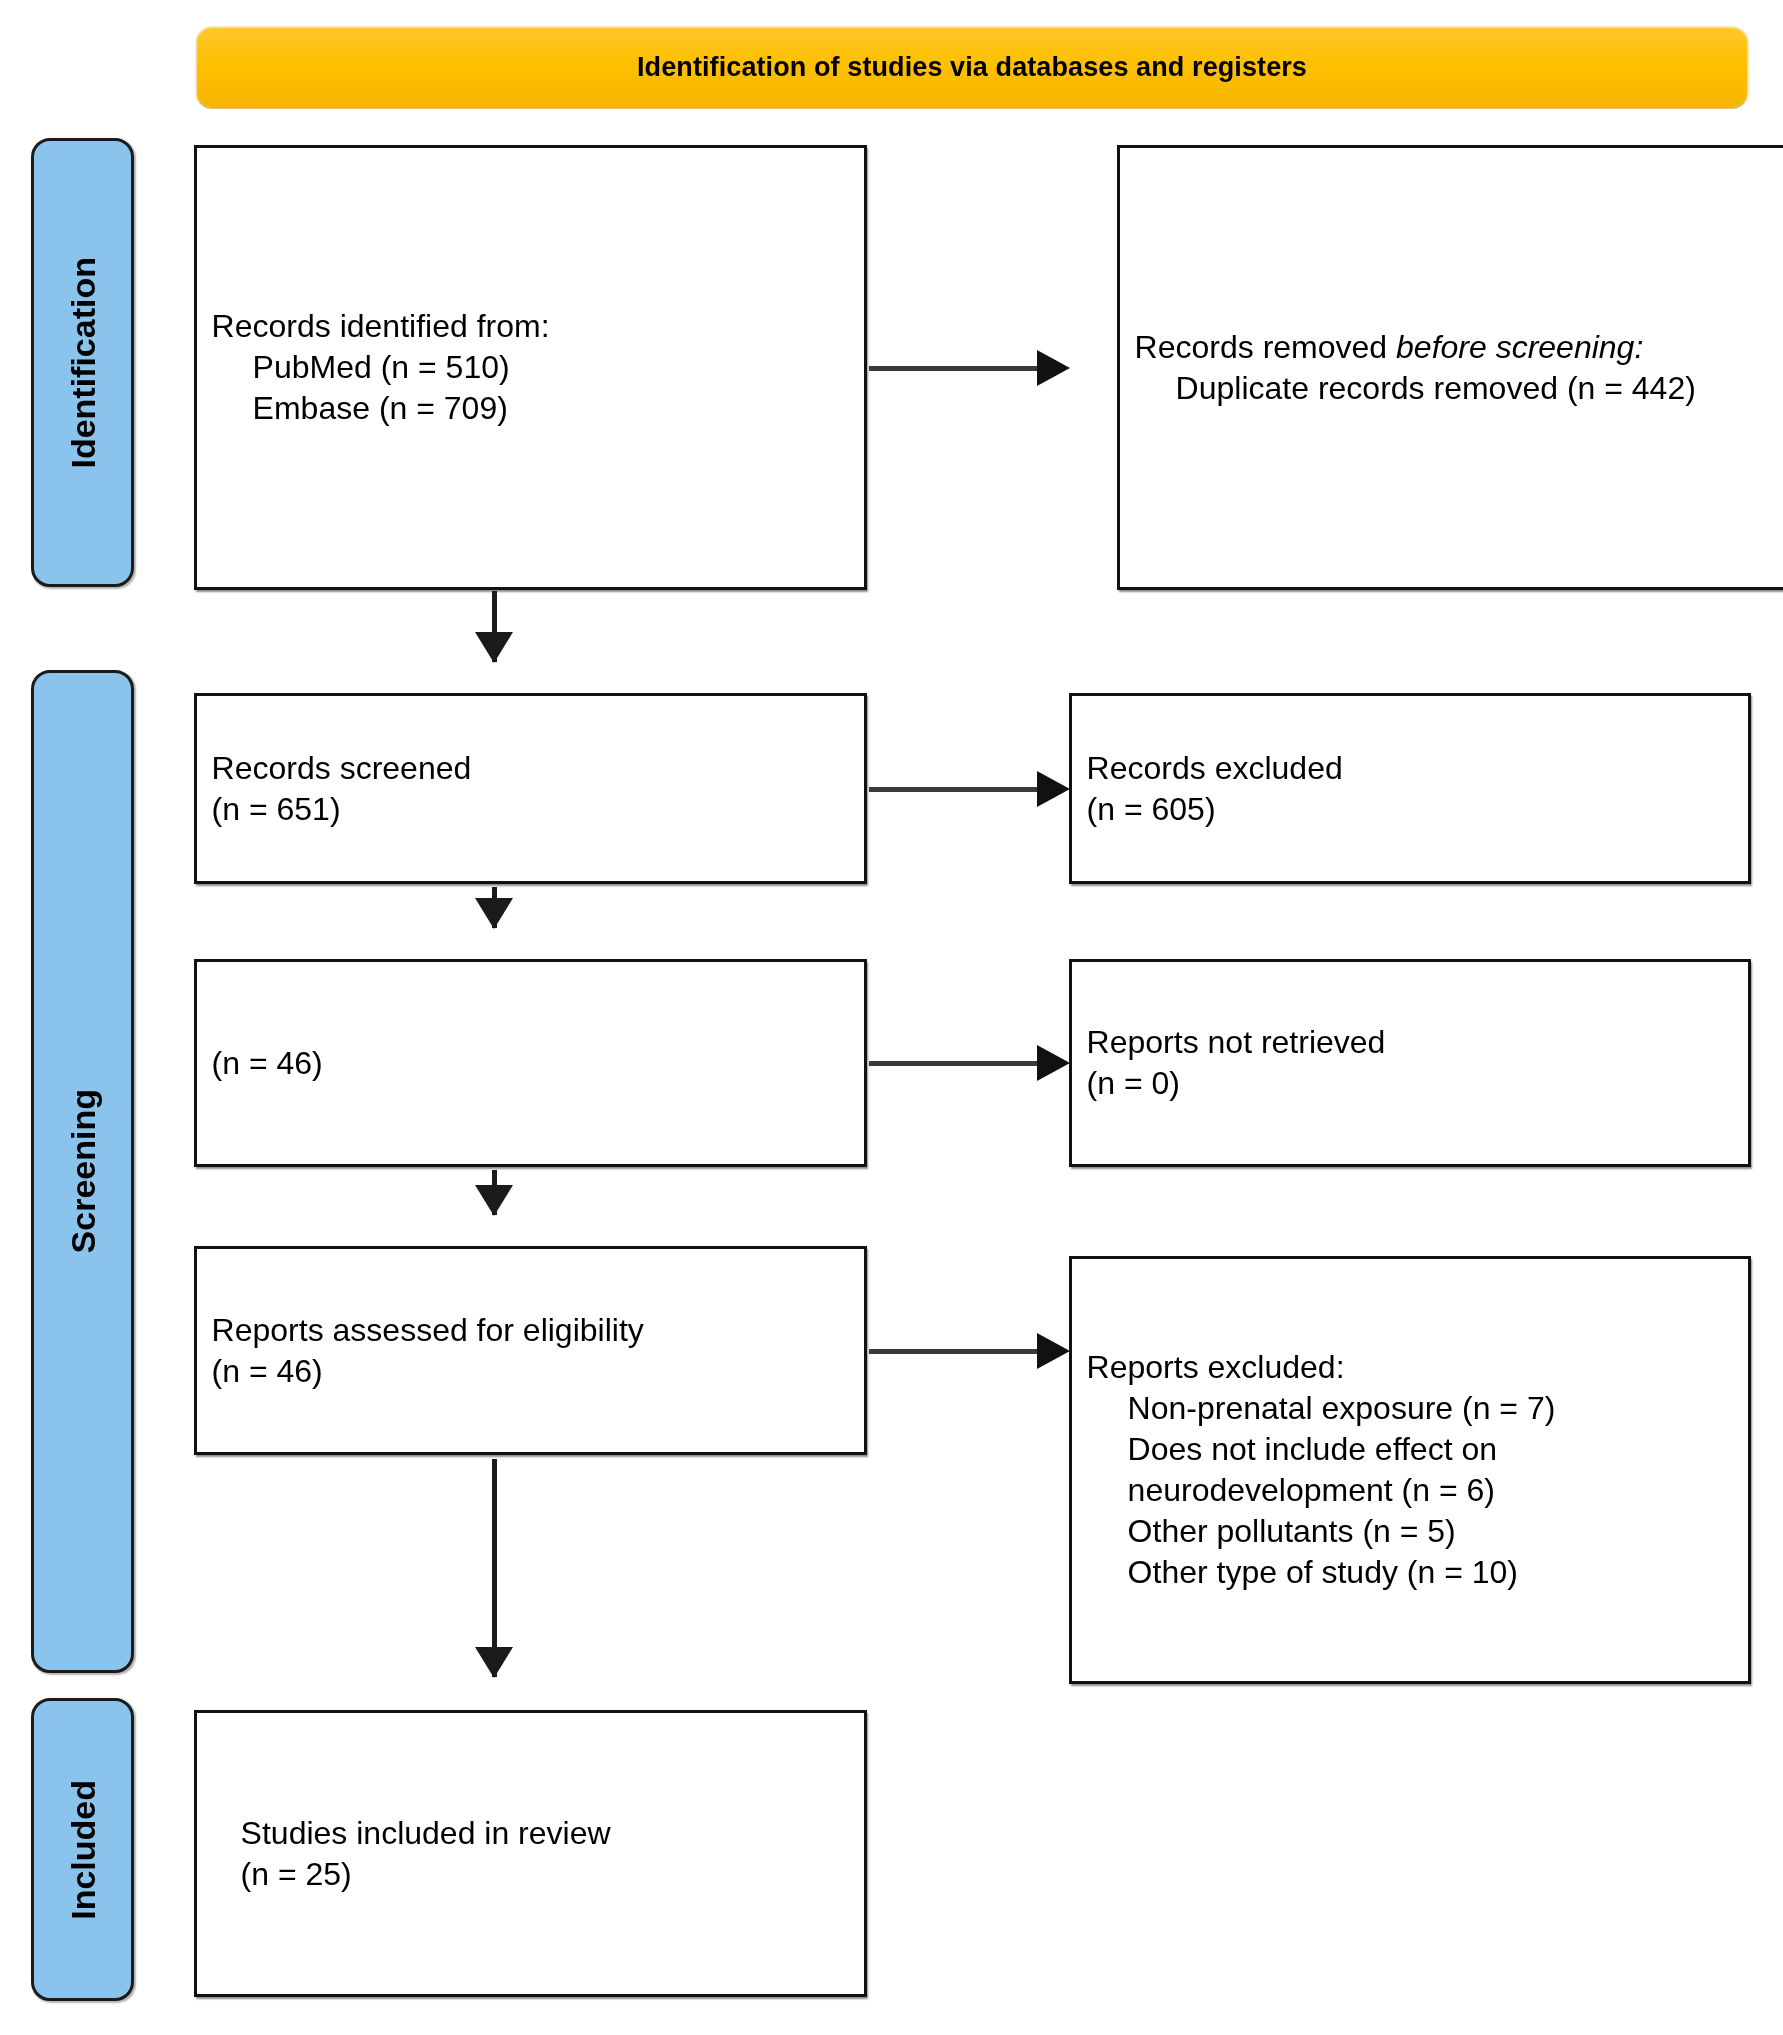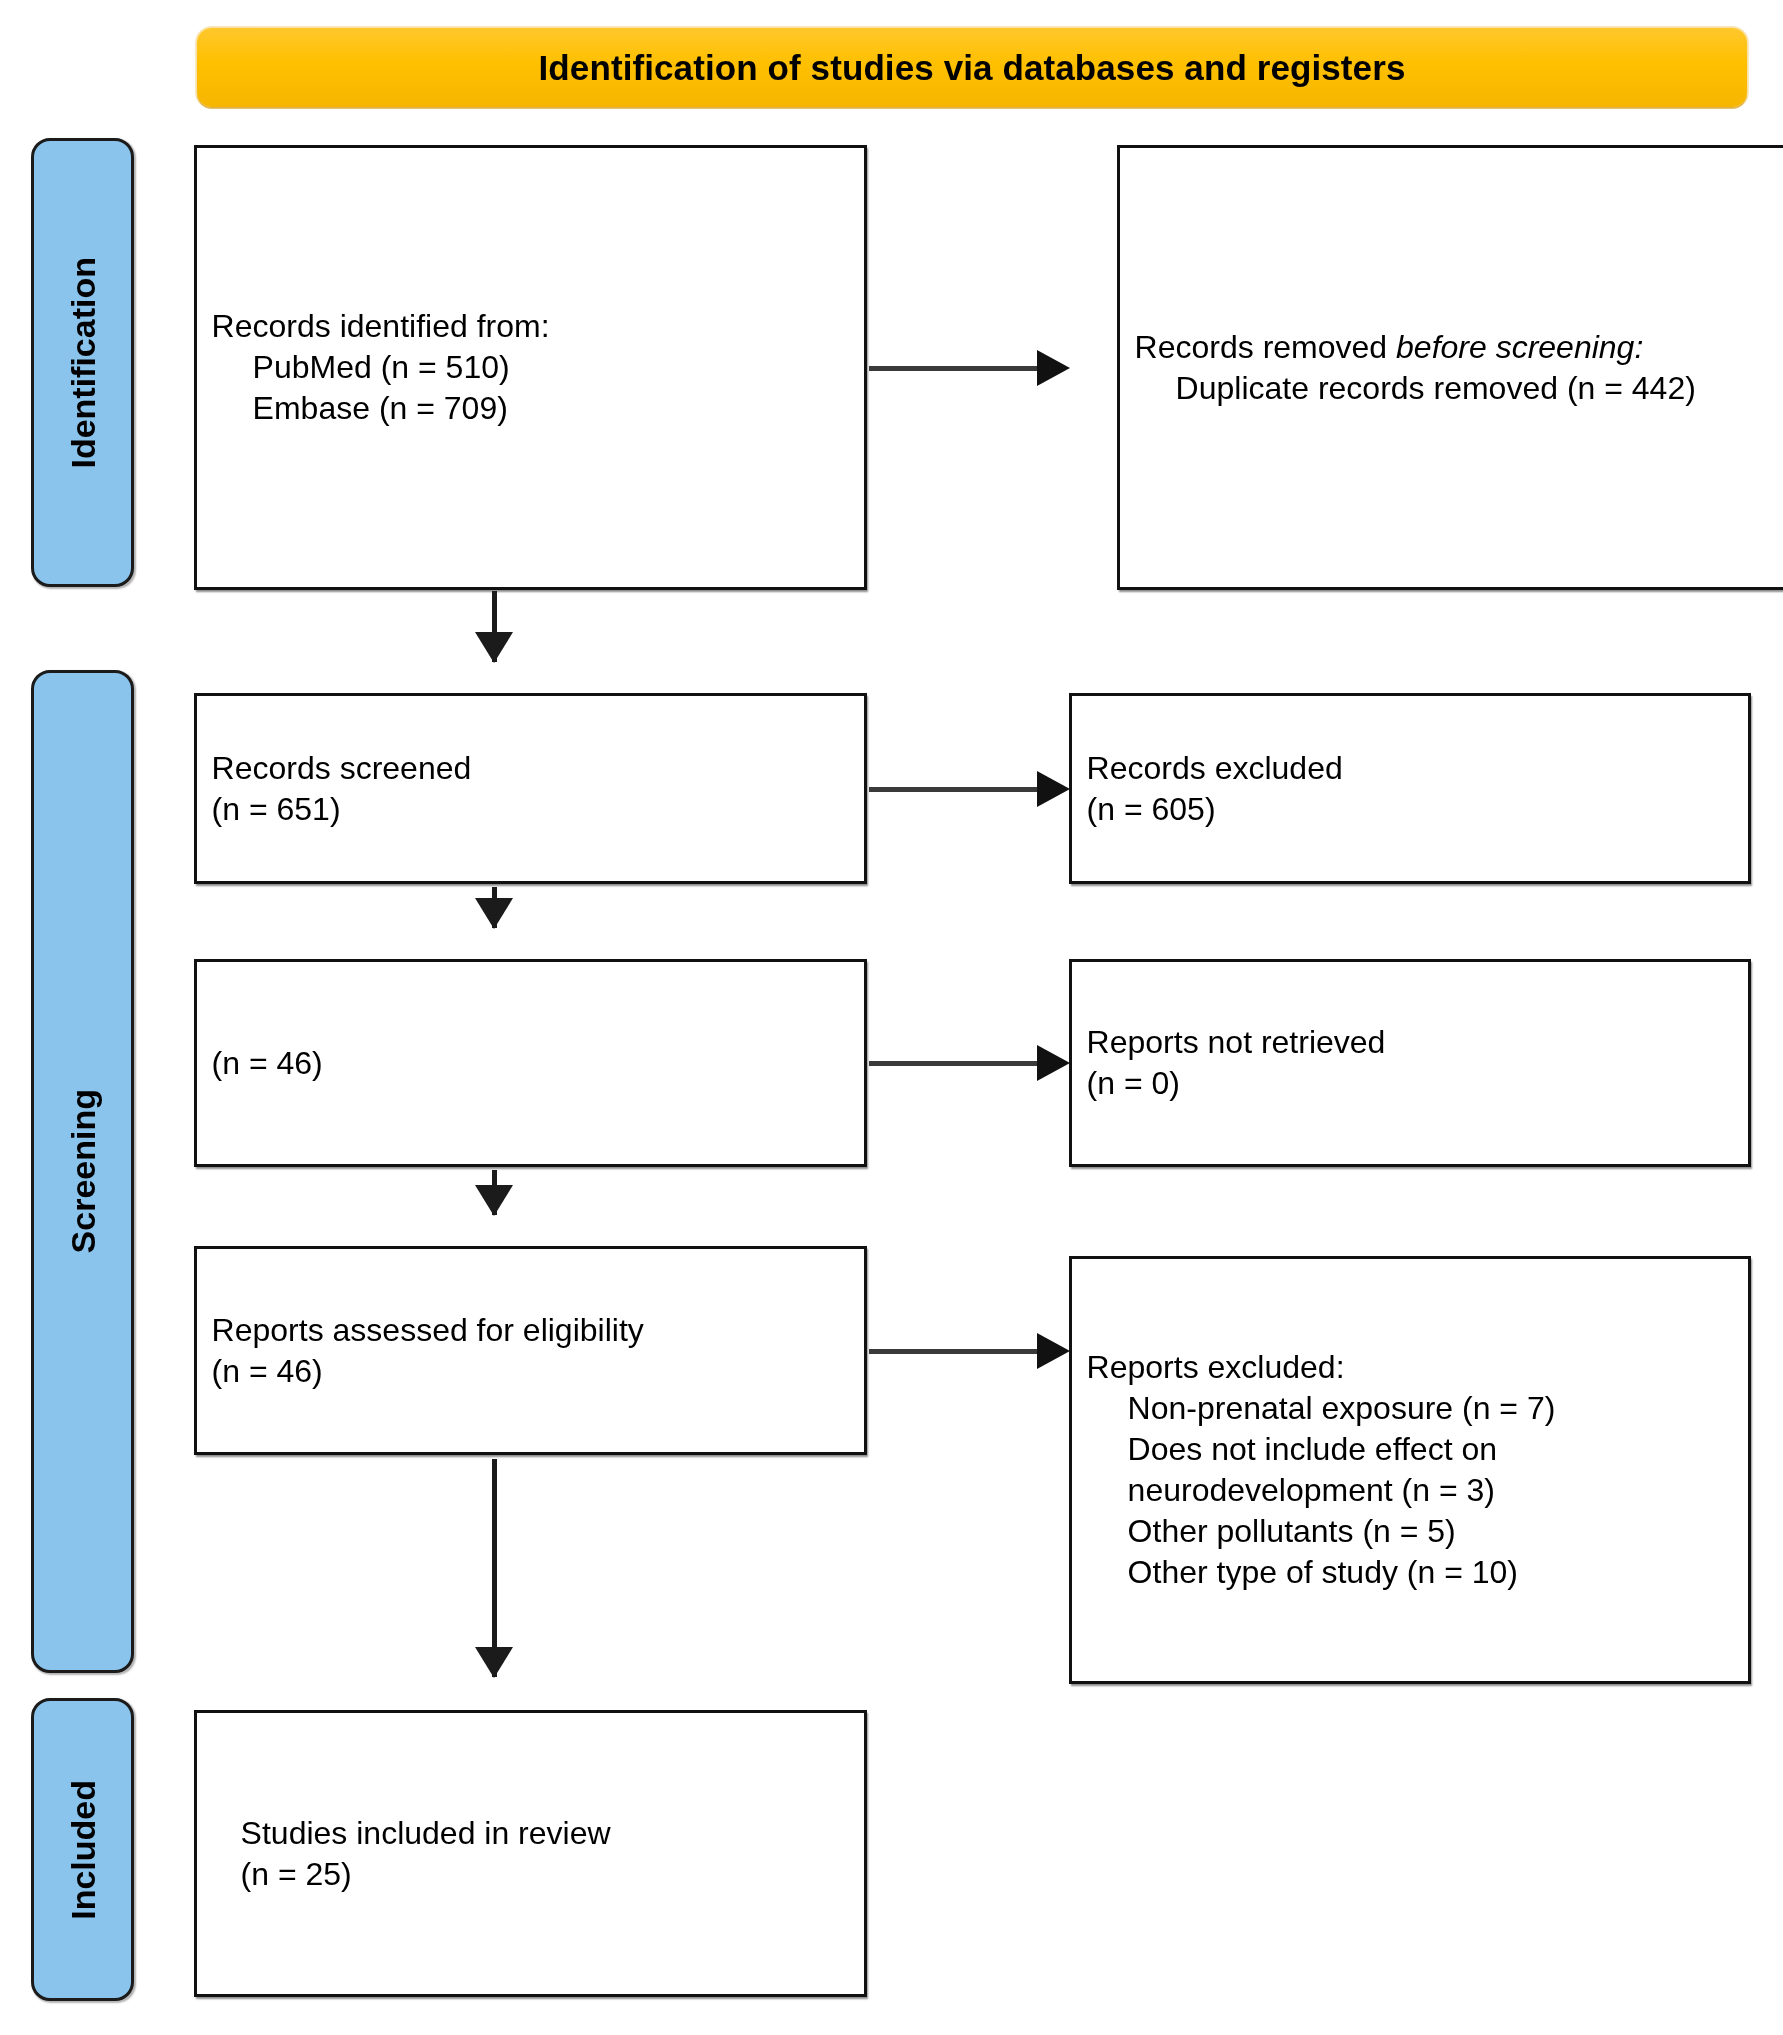--- a/index.html
+++ b/index.html
@@ -9,21 +9,21 @@
   #canvas{position:absolute;left:0;top:0;width:1784px;height:2035px;}
 
   
   .banner{
     position:absolute;left:197px;top:28px;width:1550px;height:79px;
     background:linear-gradient(180deg,#FFC72C 0%,#FFC000 45%,#F6B500 100%);
     border-radius:14.6px;
     box-shadow:0 1.7px 0 0 rgba(200,140,0,.55), 0 0 0 1.7px rgba(235,170,0,.35);
     display:flex;align-items:center;justify-content:center;
   }
-  .banner-text{font-size:35px;font-weight:bold;letter-spacing:0.1px;line-height:1;}
+  .banner-text{font-size:27px;font-weight:bold;letter-spacing:0.1px;line-height:1;}
 
   
   .stage{
     position:absolute;left:31px;width:97px;
     background:#8AC4EC;border:3.9px solid #1b1b1b;border-radius:19px;
     box-shadow:1.1px 1.1px 1.7px rgba(0,0,0,.30);
     display:flex;align-items:center;justify-content:center;
   }
   .stage-label{
     writing-mode:vertical-rl;transform:rotate(180deg);
@@ -146,21 +146,21 @@
     <div class="box-body">
       <div class="ln">Reports assessed for eligibility</div>
       <div class="ln">(n = 46)</div>
     </div>
   </div>
 
   <div class="box col-right" id="box-reports-excluded">
     <div class="box-body">
       <div class="ln">Reports excluded:</div>
       <div class="ln indent">Non-prenatal exposure (n = 7)</div>
-      <div class="ln indent">Does not include effect on neurodevelopment (n = 3)</div>
+      <div class="ln indent">Does not include effect on neurodevelopment (n = 6)</div>
       <div class="ln indent">Other pollutants (n = 5)</div>
       <div class="ln indent">Other type of study (n = 10)</div>
     </div>
   </div>
 
   <div class="box col-left" id="box-included">
     <div class="box-body">
       <div class="ln">Studies included in review</div>
       <div class="ln">(n = 25)</div>
     </div>

